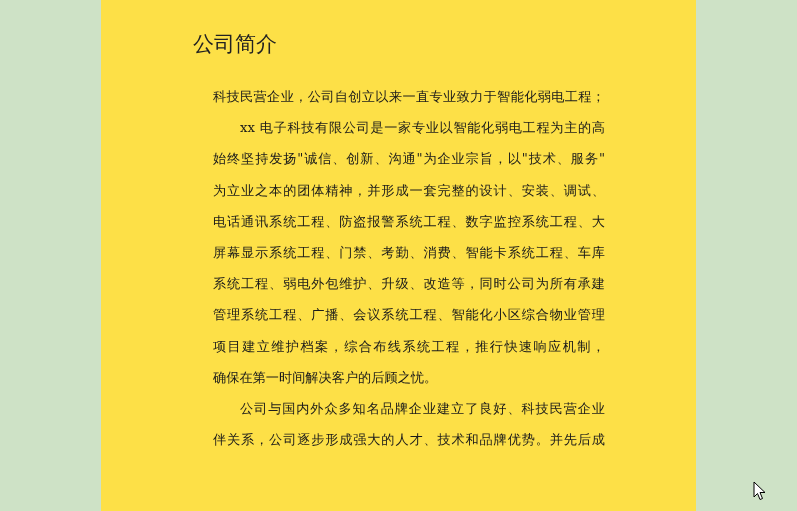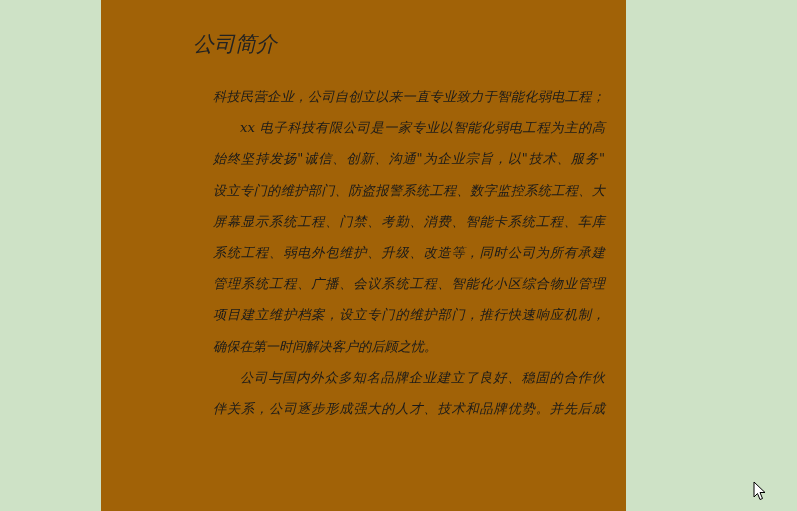--- a/index.html
+++ b/index.html
@@ -3,23 +3,22 @@
 <meta charset="utf-8">
 <style>
   html, body { margin:0; padding:0; }
   body {
     width:797px; height:511px; overflow:hidden;
     background:#cee2c6;
     position:relative;
     font-family:"DejaVu Serif", "Liberation Serif", serif;
   }
   .page {
-    position:absolute; left:101px; top:0; width:525px; height:511px;
-    background:#a16207;
-    font-style:italic;
+    position:absolute; left:101px; top:0; width:595px; height:511px;
+    background:#fde047;
   }
   .title {
     position:absolute; left:92px; top:30px;
     font-family:"DejaVu Sans", "Liberation Sans", sans-serif;
     font-size:21px; color:#222; letter-spacing:0px;
   }
   .body {
     position:absolute; left:112px; top:81px; width:392px;
     font-size:13.2px; line-height:31.2px; color:#1a1a1a;
   }
@@ -31,31 +30,32 @@
 </head>
 <body>
 
 <div class="page">
   <div class="title">公司简介</div>
   <div class="body">
     <div>
       <span class="line">科技民营企业，公司自创立以来一直专业致力于智能化弱电工程；</span>
       <span class="line first">xx 电子科技有限公司是一家专业以智能化弱电工程为主的高</span>
       <span class="line">始终坚持发扬"诚信、创新、沟通"为企业宗旨，以"技术、服务"</span>
+      <span class="line">为立业之本的团体精神，并形成一套完整的设计、安装、调试、</span>
     </div>
     <div>
-      <span class="line">设立专门的维护部门、防盗报警系统工程、数字监控系统工程、大</span>
+      <span class="line">电话通讯系统工程、防盗报警系统工程、数字监控系统工程、大</span>
       <span class="line">屏幕显示系统工程、门禁、考勤、消费、智能卡系统工程、车库</span>
       <span class="line">系统工程、弱电外包维护、升级、改造等，同时公司为所有承建</span>
       <span class="line">管理系统工程、广播、会议系统工程、智能化小区综合物业管理</span>
-      <span class="line">项目建立维护档案，设立专门的维护部门，推行快速响应机制，</span>
+      <span class="line">项目建立维护档案，综合布线系统工程，推行快速响应机制，</span>
       <span class="line last">确保在第一时间解决客户的后顾之忧。</span>
     </div>
     <div>
-      <span class="line first">公司与国内外众多知名品牌企业建立了良好、稳固的合作伙</span>
+      <span class="line first">公司与国内外众多知名品牌企业建立了良好、科技民营企业</span>
       <span class="line">伴关系，公司逐步形成强大的人才、技术和品牌优势。并先后成</span>
     </div>
   </div>
 </div>
 
 <div class="cursor">
   <svg width="14" height="20" viewBox="0 0 14 20">
     <path d="M1 1 L1 16 L4.5 12.5 L7 18.5 L9.5 17.5 L7 11.5 L12 11.5 Z" fill="#ffffff" stroke="#000000" stroke-width="1"></path>
   </svg>
 </div>

